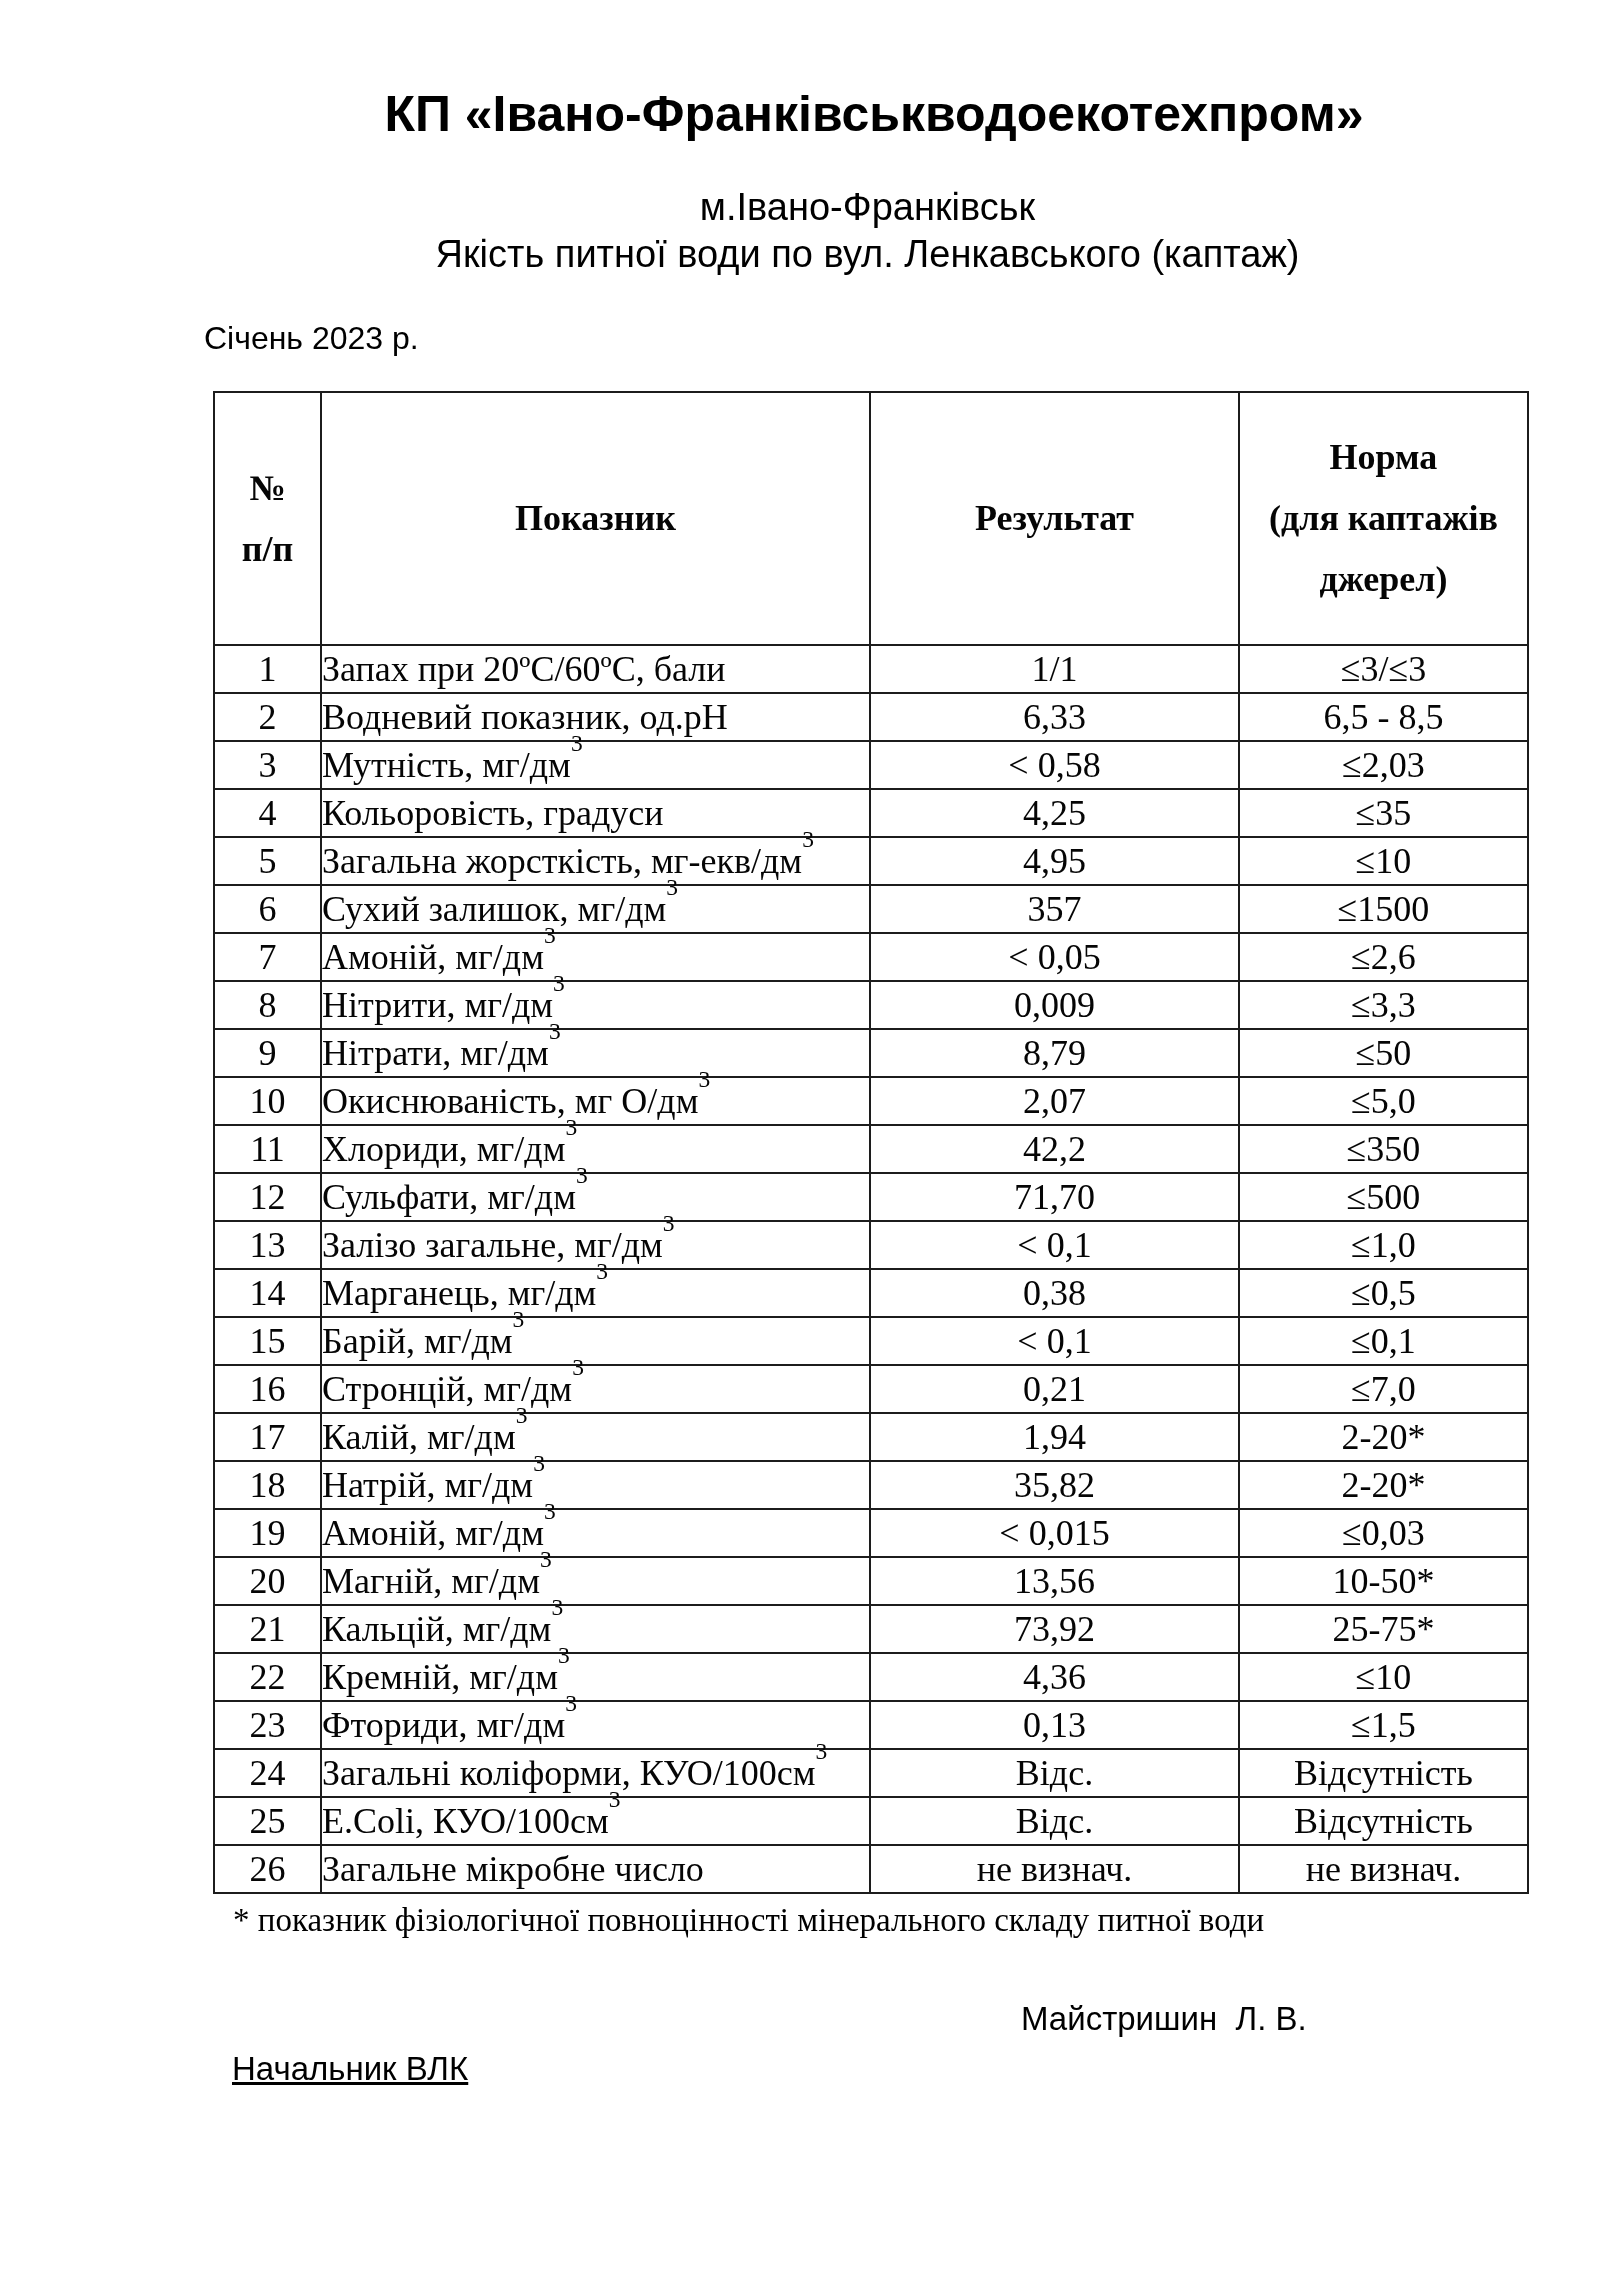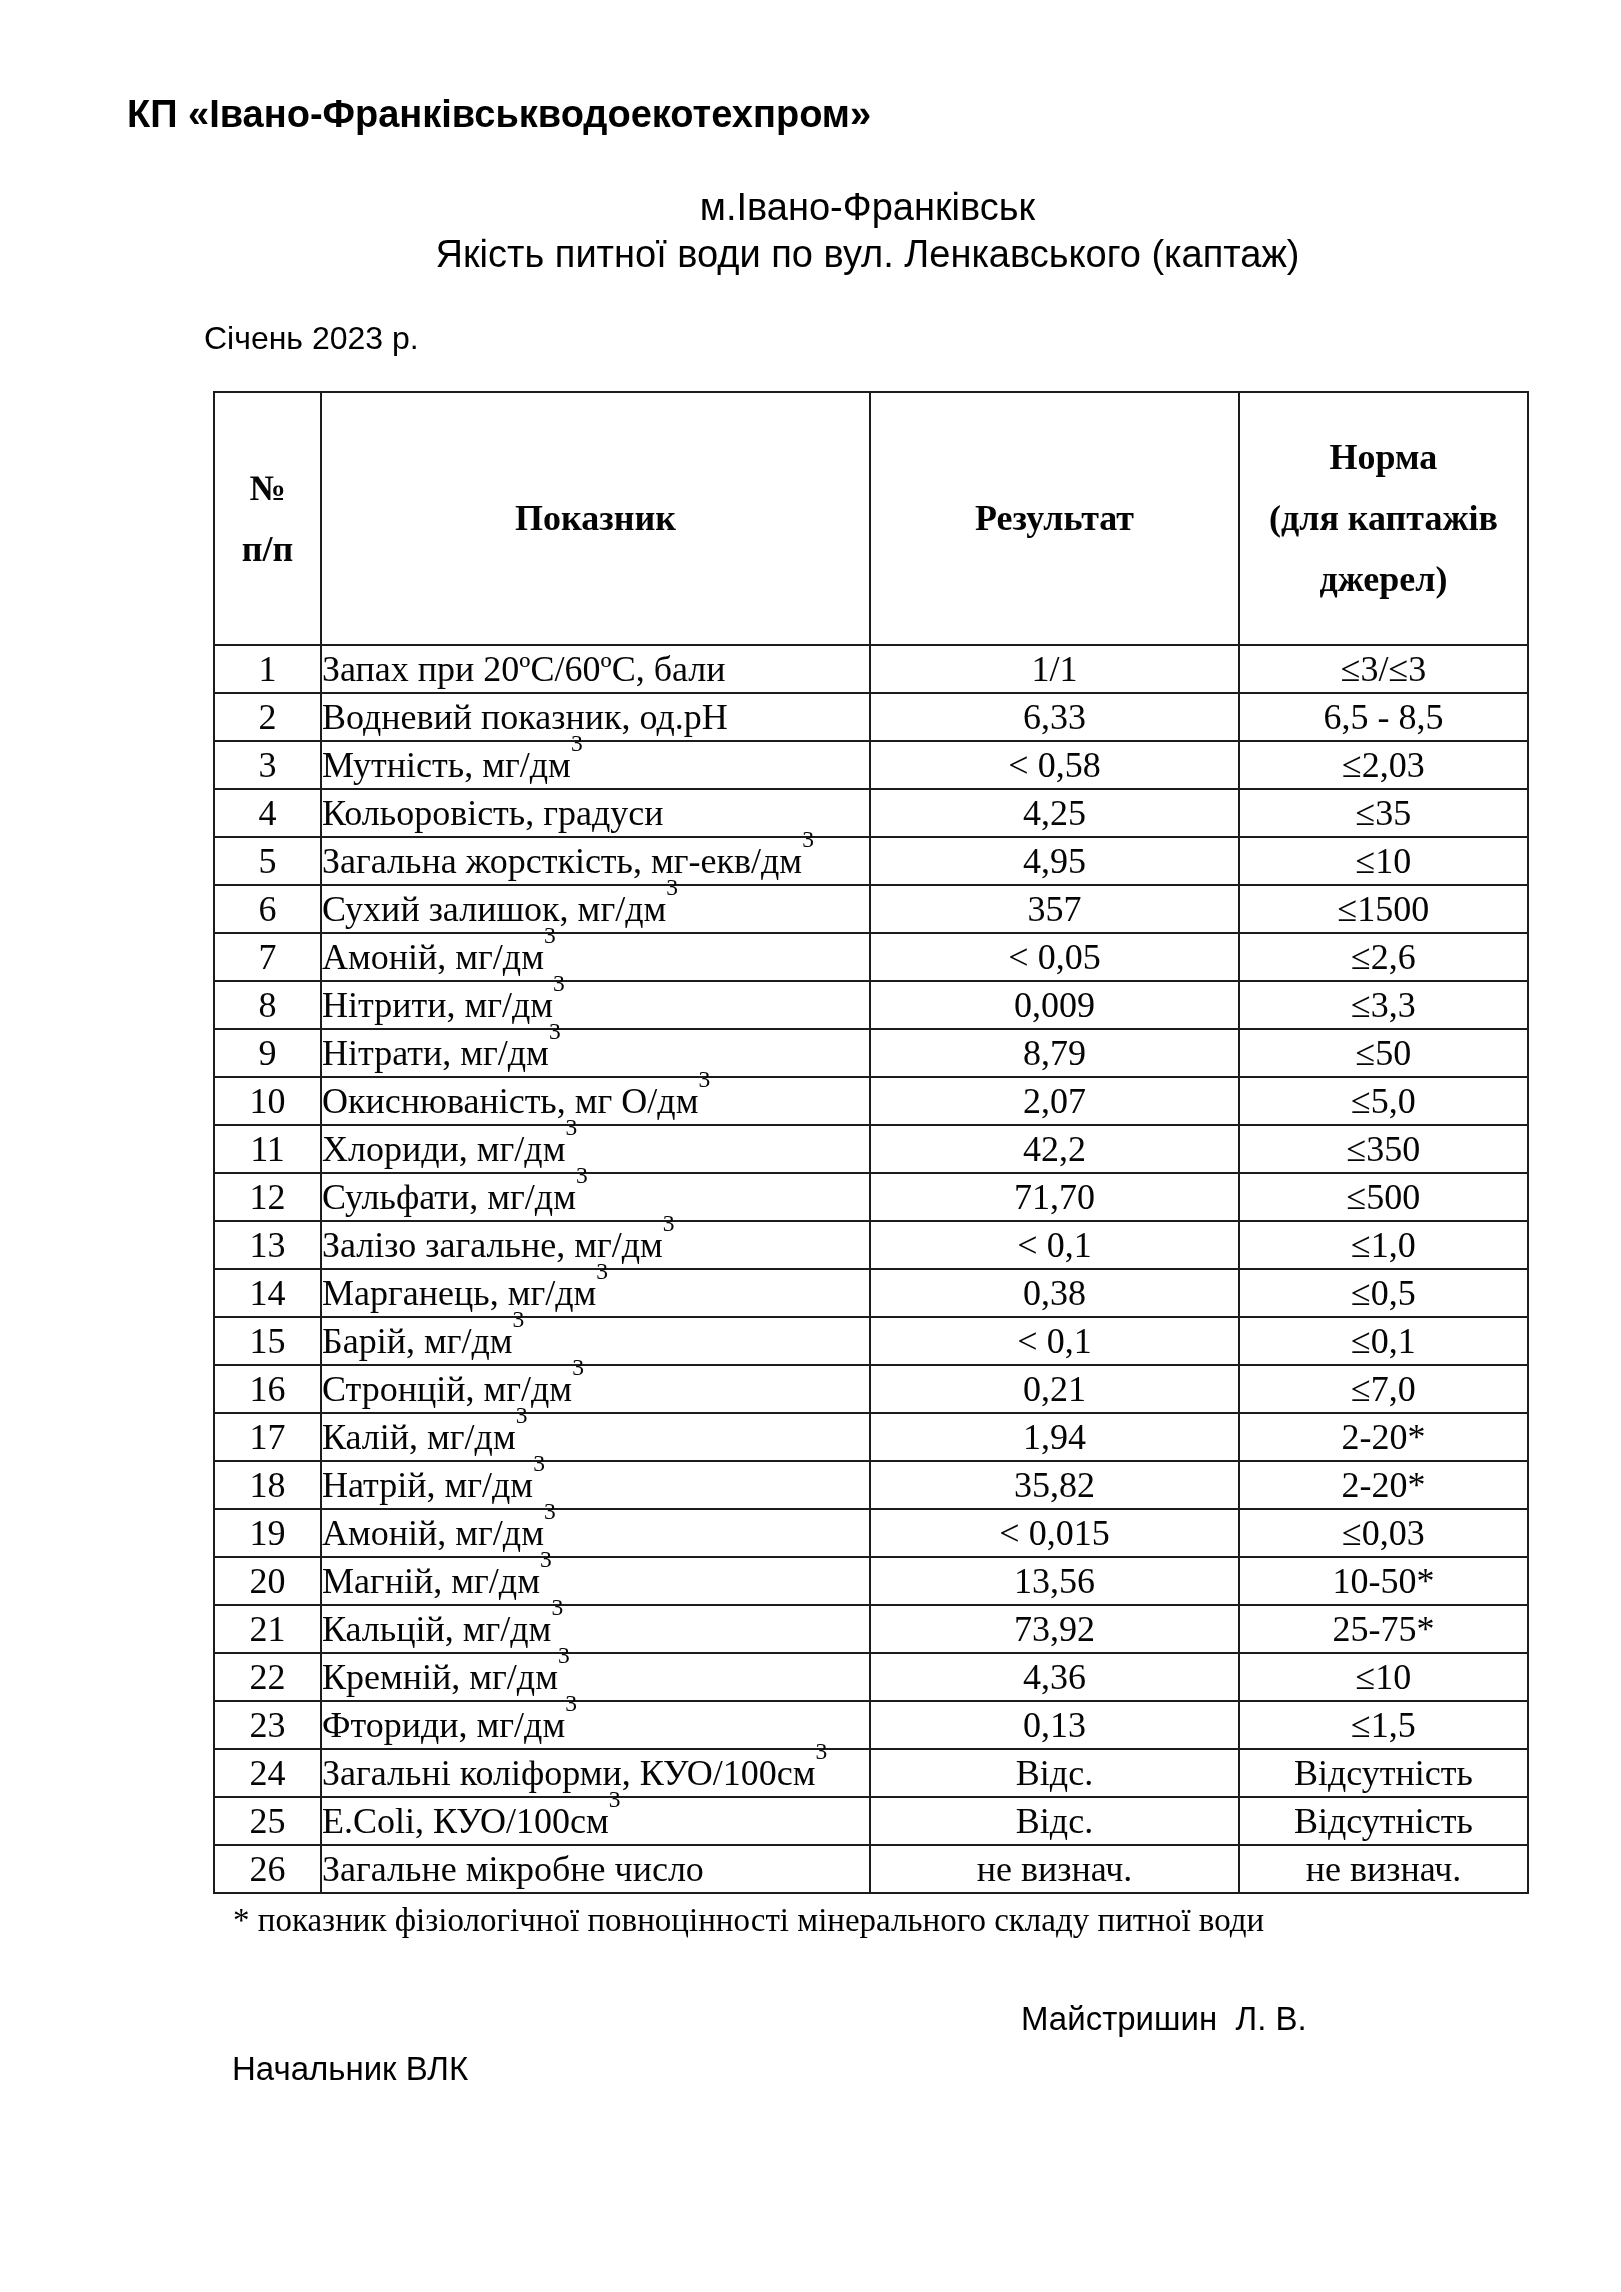--- a/index.html
+++ b/index.html
@@ -6,22 +6,23 @@
   html,body { background:#ffffff; }
   .page {
     position:relative;
     width:1621px; height:2293px;
     background:#ffffff;
     color:#000000;
     overflow:hidden;
   }
   .doc-title {
     position:absolute; left:127px; top:93px; width:1494px;
-    font-family:"Liberation Sans", sans-serif;
-    font-weight:bold; font-size:38px; line-height:43px;
+    text-align:center;
+    font-family:"Liberation Sans", sans-serif;
+    font-weight:bold; font-size:50px; line-height:43px;
   }
   .doc-subtitle {
     position:absolute; left:114px; top:184px; width:1507px;
     text-align:center;
     font-family:"Liberation Sans", sans-serif;
     font-size:38px; line-height:47px;
   }
   .doc-date {
     position:absolute; left:204px; top:319px;
     font-family:"Liberation Sans", sans-serif;
@@ -54,21 +55,21 @@
     position:relative; top:-12.7px;
   }
   .footnote {
     position:absolute; left:233px; top:1901px;
     font-family:"Liberation Serif", serif;
     font-size:33px; line-height:39px;
   }
   .sig-left {
     position:absolute; left:232px; top:2049px;
     font-family:"Liberation Sans", sans-serif;
-    font-size:33px; line-height:39px;
+    font-size:33px; line-height:39px;text-decoration:underline;
   }
   .sig-right {
     position:absolute; left:1021px; top:1999px;
     font-family:"Liberation Sans", sans-serif;
     font-size:33px; line-height:39px;
     white-space:pre;
   }
 </style>
 </head>
 <body>

